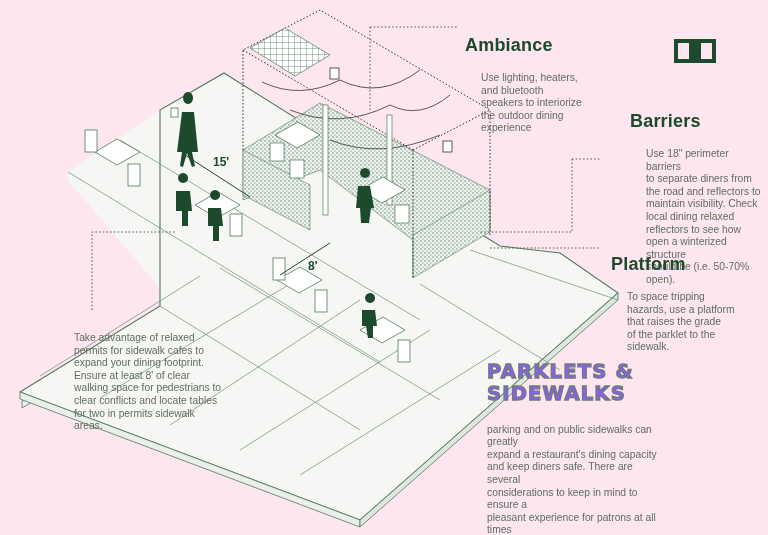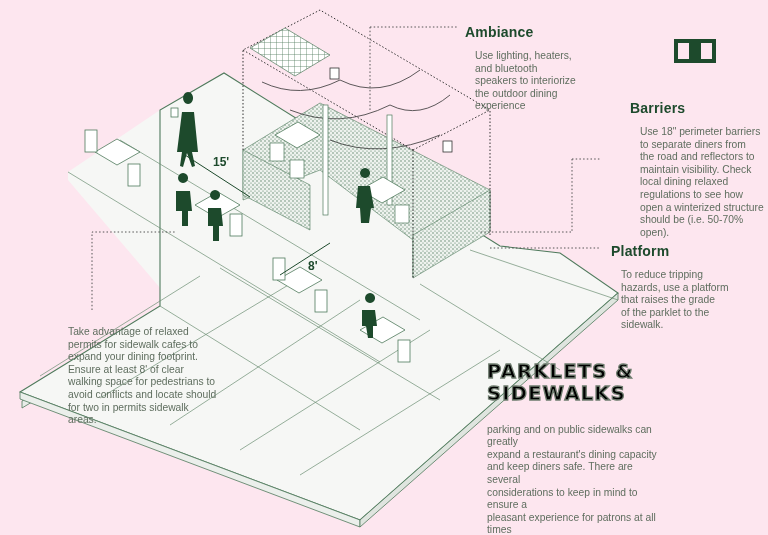--- a/index.html
+++ b/index.html
@@ -1,23 +1,23 @@
 <!DOCTYPE html>
 <html><head>
 <meta charset="utf-8">
 <style>
   html,body{margin:0;padding:0;}
   body{width:768px;height:535px;background:#fde6ef;position:relative;overflow:hidden;font-family:"Liberation Sans",sans-serif;}
   .illus{position:absolute;left:0;top:0;width:768px;height:535px;}
   .callout{position:absolute;color:#5c6b5c;}
-  .callout h3{margin:4px 0 6px 0;font-size:14px;font-weight:bold;color:#1d4a2c;letter-spacing:0.2px;}
-  .callout p{margin:10px;font-size:10.3px;line-height:12.6px;color:#5f6e5f;}
+  .callout h3{margin:15px 0 6px 0;font-size:18px;font-weight:bold;color:#1d4a2c;letter-spacing:0.2px;}
+  .callout p{margin:16px;font-size:10.3px;line-height:12.6px;color:#5f6e5f;}
   .logo{position:absolute;left:674px;top:39px;width:42px;height:24px;background:#1d4a2c;}
   .logo span{position:absolute;top:4px;width:11px;height:16px;background:#fde6ef;}
-  .title{position:absolute;left:487px;top:361px;font-family:"DejaVu Sans",sans-serif;font-weight:bold;font-size:19.5px;line-height:22px;letter-spacing:1.2px;color:#000000;-webkit-text-stroke:1.3px #6f7d6f;}
+  .title{position:absolute;left:487px;top:361px;font-family:"DejaVu Sans",sans-serif;font-weight:bold;font-size:19.5px;line-height:22px;letter-spacing:1.2px;color:#8b5cf6;-webkit-text-stroke:1.3px #6f7d6f;}
   .title div{white-space:nowrap;}
   .lead{position:absolute;left:487px;top:411px;width:178px;font-size:10.3px;line-height:12.6px;color:#5f6e5f;margin:0;}
 </style>
 </head>
 <body>
 
 <svg class="illus" viewBox="0 0 768 535" xmlns="http://www.w3.org/2000/svg">
   <defs>
     <pattern id="stipple" width="4" height="4" patternUnits="userSpaceOnUse">
       <rect width="4" height="4" fill="#eef2ee"></rect>
@@ -142,46 +142,46 @@
 </div>
 
 <div class="callout" style="left:630px;top:96px;width:150px;">
   <h3>Barriers</h3>
   <p>
     <span>Use 18" perimeter barriers</span><br>
     <span>to separate diners from</span><br>
     <span>the road and reflectors to</span><br>
     <span>maintain visibility. Check</span><br>
     <span>local dining relaxed</span><br>
-    <span>regulations to see how</span><br>
+    <span>reflectors to see how</span><br>
     <span>open a winterized structure</span><br>
     <span>should be (i.e. 50-70%</span><br>
     <span>open).</span>
   </p>
 </div>
 
 <div class="callout" style="left:611px;top:239px;width:150px;">
   <h3>Platform</h3>
   <p>
-    <span>To reduce tripping</span><br>
+    <span>To space tripping</span><br>
     <span>hazards, use a platform</span><br>
     <span>that raises the grade</span><br>
     <span>of the parklet to the</span><br>
     <span>sidewalk.</span>
   </p>
 </div>
 
 <div class="callout" style="left:58px;top:316px;width:180px;">
   <p>
     <span>Take advantage of relaxed</span><br>
     <span>permits for sidewalk cafes to</span><br>
     <span>expand your dining footprint.</span><br>
     <span>Ensure at least 8' of clear</span><br>
     <span>walking space for pedestrians to</span><br>
-    <span>avoid conflicts and locate should</span><br>
+    <span>clear conflicts and locate tables</span><br>
     <span>for two in permits sidewalk</span><br>
     <span>areas.</span>
   </p>
 </div>
 
 <div class="title">
   <div>PARKLETS &amp;</div>
   <div>SIDEWALKS</div>
 </div>
 

